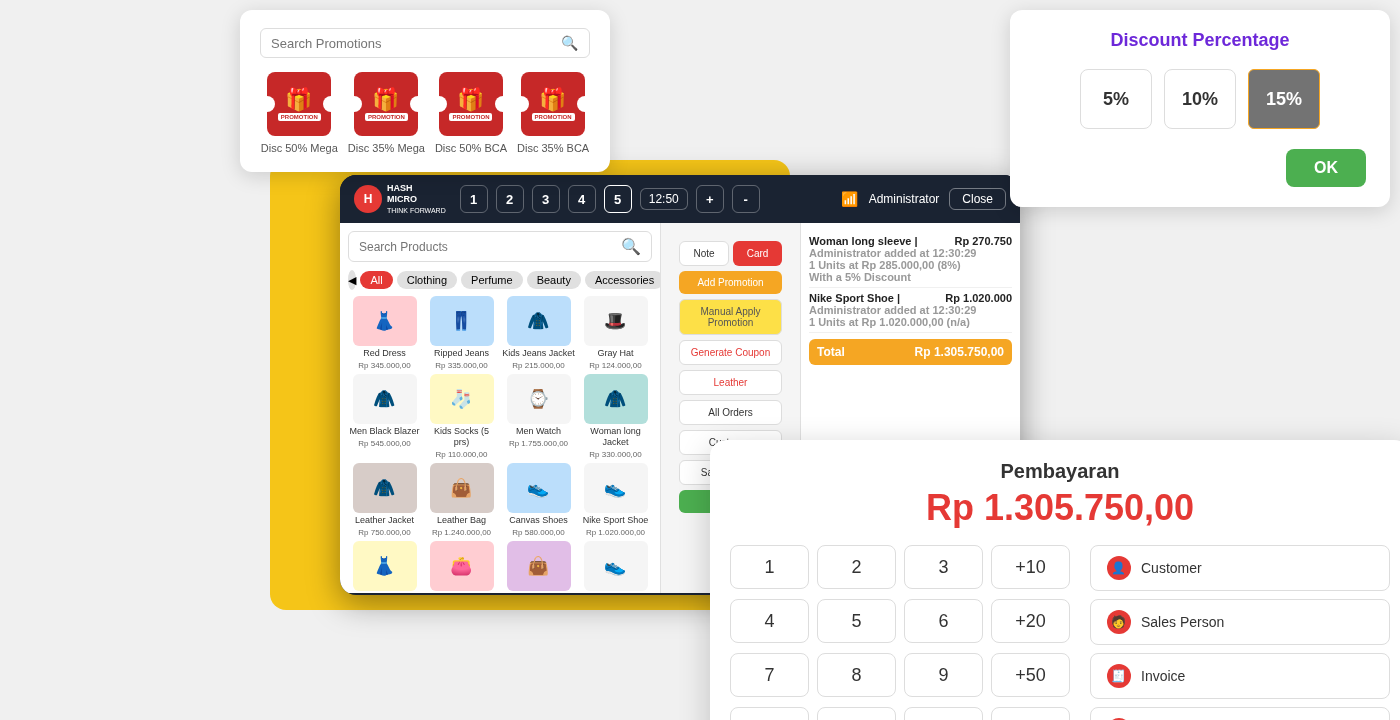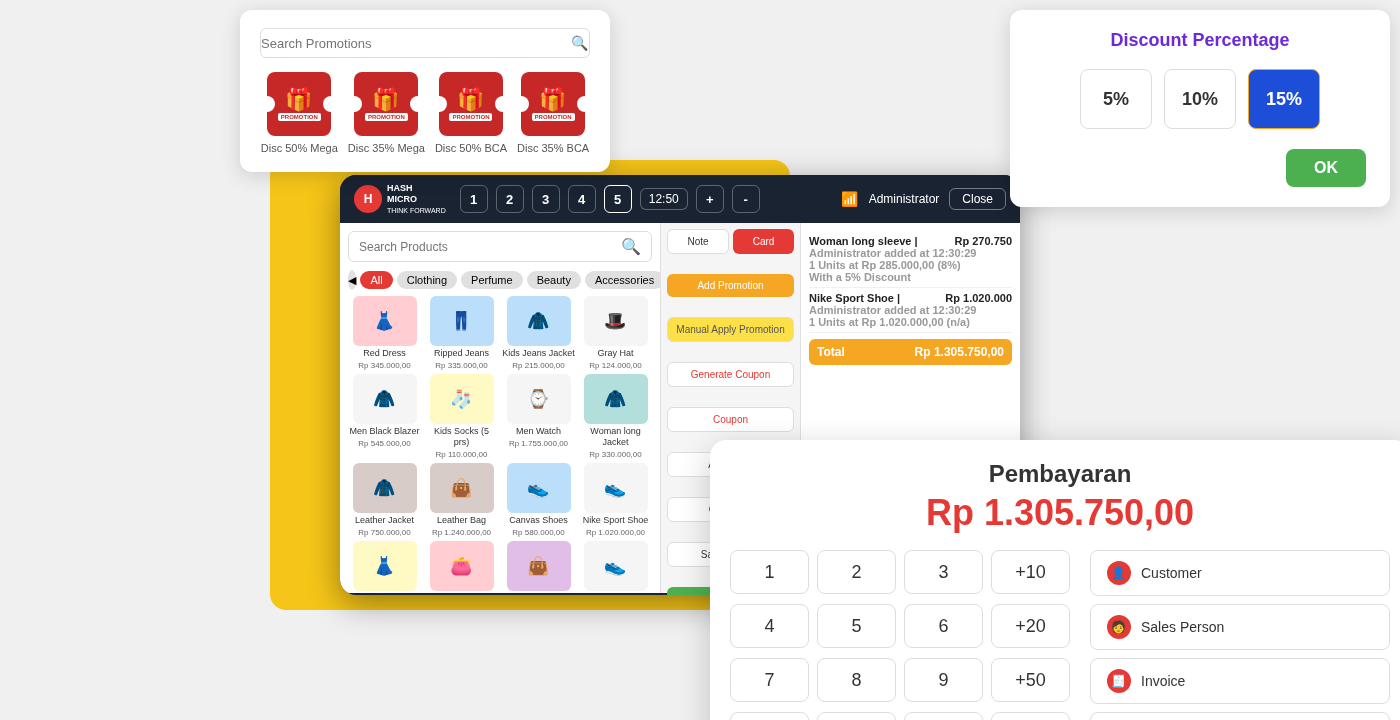--- a/index.html
+++ b/index.html
@@ -41,21 +41,21 @@
       color: #e53935;
       font-size: 18px;
       font-weight: 700;
       margin-bottom: 12px;
     }
     .search-box {
       display: flex;
       align-items: center;
       border: 1px solid #ddd;
       border-radius: 6px;
-      padding: 6px 0;
+      padding: 6px 10px;
       margin-bottom: 14px;
     }
     .search-box input {
       border: none;
       outline: none;
       flex: 1;
       font-size: 13px;
       color: #999;
     }
     .search-icon-sm {
@@ -163,23 +163,24 @@
       background: white;
       font-size: 18px;
       font-weight: 600;
       color: #333;
       cursor: pointer;
       display: flex;
       align-items: center;
       justify-content: center;
     }
     .discount-btn.active {
-      background: #1d4ed8;
+      background: #737373;
       border-color: #F5A623;
       color: white;
+      border-radius: 6px;
     }
     .ok-btn {
       float: right;
       background: #4CAF50;
       color: white;
       border: none;
       border-radius: 8px;
       padding: 10px 28px;
       font-size: 16px;
       font-weight: 700;
@@ -370,24 +371,24 @@
     .product-price {
       font-size: 8px;
       color: #666;
     }
 
     
     .actions-panel {
       width: 140px;
       background: #f5f5f5;
       border-left: 1px solid #e0e0e0;
-      padding: 6px;
+      padding: 18px;
       display: flex;
       flex-direction: column;
-      gap: 20px;
+      gap: 5px;
     }
     .action-btn {
       border: none;
       border-radius: 6px;
       padding: 6px 4px;
       font-size: 10px;
       cursor: pointer;
       display: flex;
       align-items: center;
       justify-content: center;
@@ -468,21 +469,21 @@
       top: 440px;
       width: 700px;
       background: white;
       border-radius: 16px;
       box-shadow: 0 8px 32px rgba(0,0,0,0.2);
       z-index: 8;
       padding: 20px;
     }
     .payment-title {
       text-align: center;
-      font-size: 24px;
+      font-size: 20px;
       font-weight: 600;
       color: #333;
       margin-bottom: 4px;
     }
     .payment-amount {
       text-align: center;
       font-size: 36px;
       font-weight: 700;
       color: #e53935;
       margin-bottom: 16px;
@@ -726,21 +727,21 @@
     </div>
 
     <div class="actions-panel">
       <div class="btn-row">
         <button class="action-btn btn-note">Note</button>
         <button class="action-btn btn-card">Card</button>
       </div>
       <button class="action-btn btn-promo">Add Promotion</button>
       <button class="action-btn btn-manual-promo">Manual Apply Promotion</button>
       <button class="action-btn btn-gen-coupon">Generate Coupon</button>
-      <button class="action-btn btn-coupon">Coupon</button>
+      <button class="action-btn btn-coupon">Leather</button>
       <button class="action-btn btn-all-orders">All Orders</button>
       <button class="action-btn btn-customer">Customer</button>
       <button class="action-btn btn-sales">Sales Person</button>
       <button class="action-btn btn-payment">Payment</button>
     </div>
 
     <div class="order-panel">
       <div class="order-item">
         <span class="order-item-price">Rp 270.750</span>
         <div class="order-item-name">Woman long sleeve |</div>

